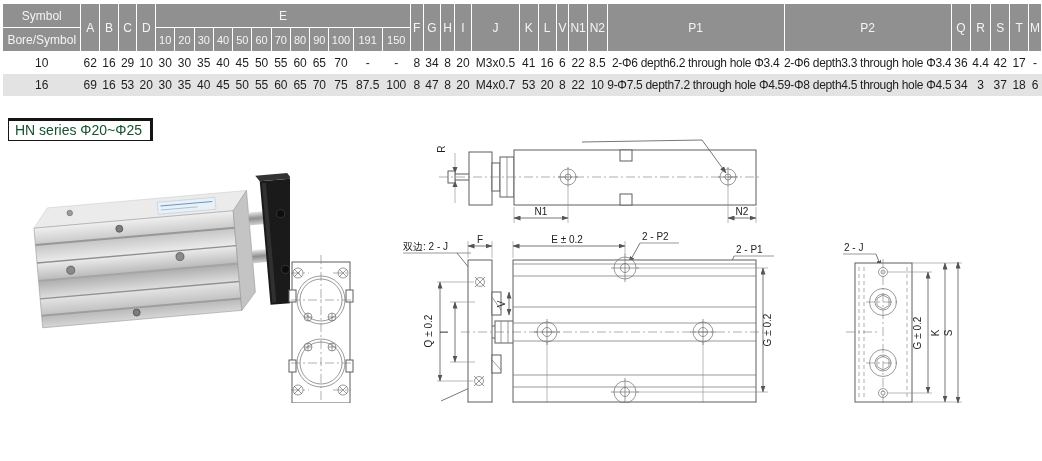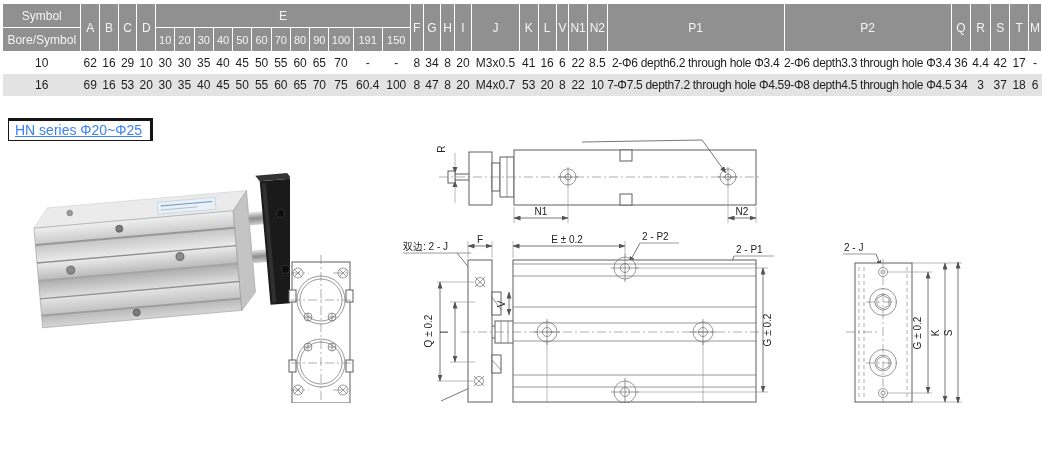--- a/index.html
+++ b/index.html
@@ -10,23 +10,23 @@
   #dim-table{position:absolute;left:2px;top:3px;border-collapse:collapse;table-layout:fixed;}
   #dim-table th{background:#909090;color:#f4f4f4;font-weight:normal;font-size:12px;
                 border:1px solid #ffffff;padding:0;height:23px;text-align:center;overflow:hidden;}
   #dim-table th.sub{font-size:11px;}
   #dim-table td{font-size:12px;color:#1d1d1d;text-align:center;padding:0;height:22px;
                 overflow:hidden;white-space:nowrap;}
   #dim-table tr.alt td{background:#e3e3e3;}
   #dim-table td.small{font-size:12px;letter-spacing:-0.3px;}
 
   
-  #series-box{position:absolute;left:8px;top:118px;background:#fff;color:#3b82f6;
+  #series-box{position:absolute;left:8px;top:118px;background:#fff;color:#14532d;
               font-size:14px;padding:1px 8px 2px 6px;
-              border:1px solid #151515;border-top-width:3px;border-right-width:3px;text-decoration:underline;}
+              border:1px solid #151515;border-top-width:3px;border-right-width:3px;}
 
   
   .ln{stroke:#5e5e5e;stroke-width:1;fill:none;}
   .lnf{stroke:#5e5e5e;stroke-width:1;fill:#ffffff;}
   .thin{stroke:#6f6f6f;stroke-width:0.7;fill:none;}
   .ext{stroke:#8a8a8a;stroke-width:0.6;fill:none;}
   .cl{stroke:#7a7a7a;stroke-width:0.6;fill:none;stroke-dasharray:9 3 2 3;}
   .hid{stroke:#7a7a7a;stroke-width:0.6;fill:none;stroke-dasharray:4 3;}
   .dim{stroke:#555;stroke-width:0.8;fill:none;
        marker-start:url(#arr);marker-end:url(#arr);}
@@ -172,33 +172,33 @@
           <td>30</td>
           <td>35</td>
           <td>40</td>
           <td>45</td>
           <td>50</td>
           <td>55</td>
           <td>60</td>
           <td>65</td>
           <td>70</td>
           <td>75</td>
-          <td>60.4</td>
+          <td>87.5</td>
           <td>100</td>
           <td>8</td>
           <td>47</td>
           <td>8</td>
           <td>20</td>
           <td>M4x0.7</td>
           <td>53</td>
           <td>20</td>
           <td>8</td>
           <td>22</td>
           <td>10</td>
-          <td class="small">7-Φ7.5 depth7.2 through hole Φ4.5</td>
+          <td class="small">9-Φ7.5 depth7.2 through hole Φ4.5</td>
           <td class="small">9-Φ8 depth4.5 through hole Φ4.5</td>
           <td>34</td>
           <td>3</td>
           <td>37</td>
           <td>18</td>
           <td>6</td>
         </tr>
       </tbody>
     </table>
 

